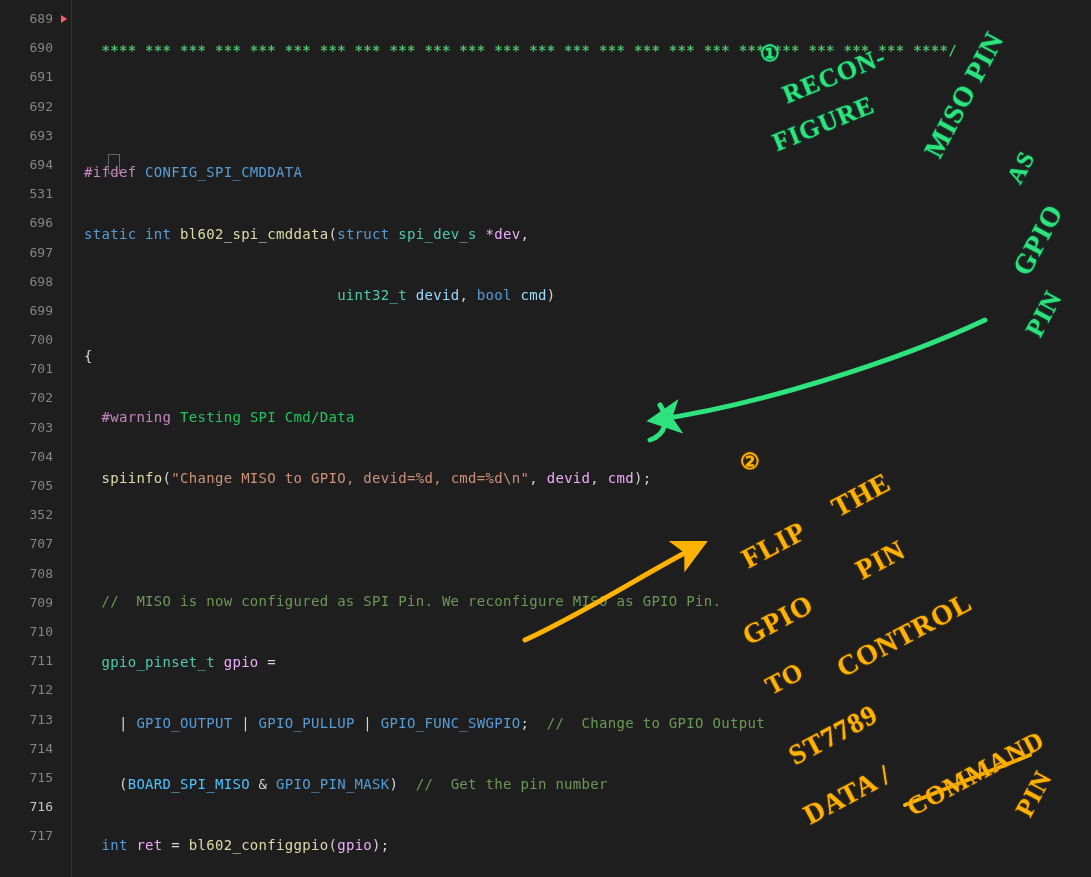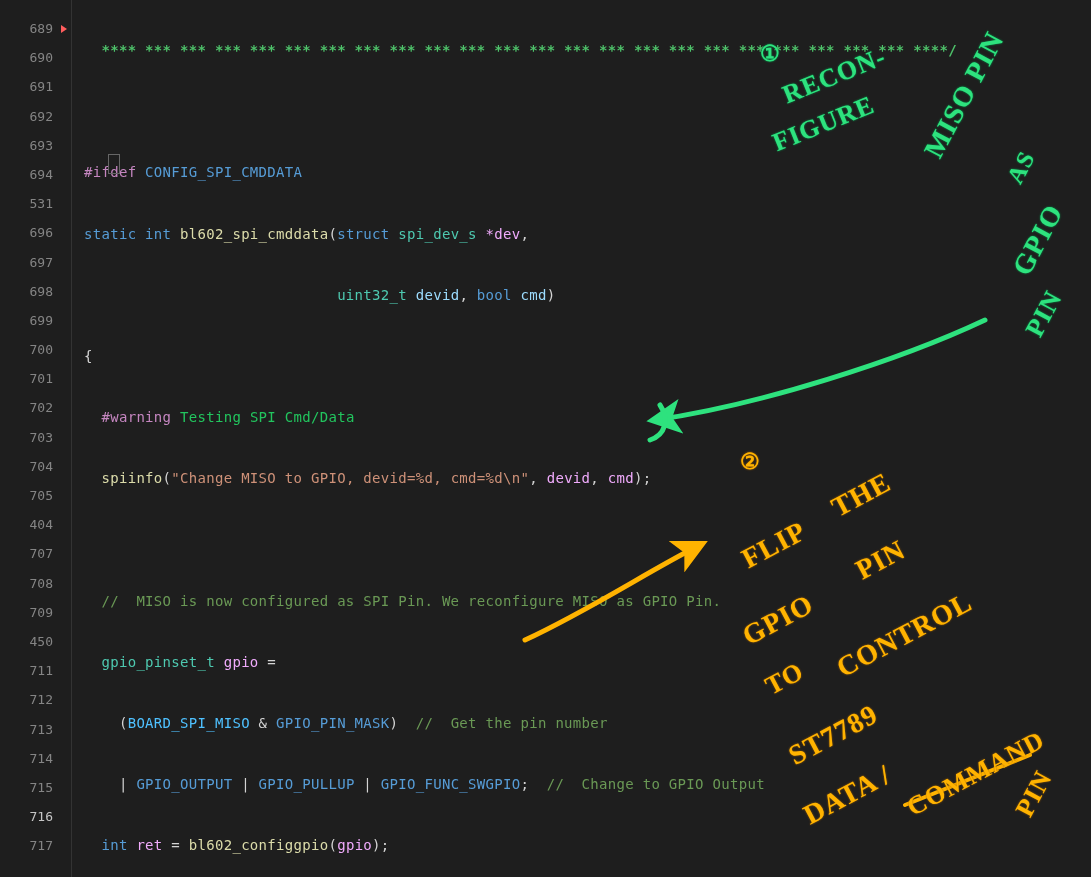--- a/index.html
+++ b/index.html
@@ -14,21 +14,21 @@
     position: relative;
   }
   .editor {
     display: flex;
     height: 100%;
   }
   .gutter {
     background: #1e1e1e;
     width: 72px;
     flex-shrink: 0;
-    padding-top: 14px;
+    padding-top: 4px;
     border-right: 1px solid #333;
   }
   .lineno {
     color: #858585;
     text-align: right;
     padding-right: 18px;
     height: 29.2px;
     line-height: 29.2px;
     font-size: 13px;
     position: relative;
@@ -113,47 +113,47 @@
       <div class="lineno">696</div>
       <div class="lineno">697</div>
       <div class="lineno">698</div>
       <div class="lineno">699</div>
       <div class="lineno">700</div>
       <div class="lineno">701</div>
       <div class="lineno">702</div>
       <div class="lineno">703</div>
       <div class="lineno">704</div>
       <div class="lineno">705</div>
-      <div class="lineno">404</div>
+      <div class="lineno">352</div>
       <div class="lineno">707</div>
       <div class="lineno">708</div>
       <div class="lineno">709</div>
-      <div class="lineno">450</div>
+      <div class="lineno">710</div>
       <div class="lineno">711</div>
       <div class="lineno">712</div>
       <div class="lineno">713</div>
       <div class="lineno">714</div>
       <div class="lineno">715</div>
       <div class="lineno current">716</div>
       <div class="lineno">717</div>
     </div>
   <div class="code">
     <div class="line">  <span class="c-star">**** *** *** *** *** *** *** *** *** *** *** *** *** *** *** *** *** *** *** *** *** *** *** ****/</span></div>
     <div class="line"></div>
     <div class="line"><span class="c-pre">#ifdef</span> <span class="c-preid">CONFIG_SPI_CMDDATA</span></div>
     <div class="line"><span class="c-kw">static</span> <span class="c-kw">int</span> <span class="c-func">bl602_spi_cmddata</span>(<span class="c-kw">struct</span> <span class="c-type">spi_dev_s</span> <span class="c-var">*dev</span>,</div>
     <div class="line">                             <span class="c-type">uint32_t</span> <span class="c-param">devid</span>, <span class="c-kw">bool</span> <span class="c-param">cmd</span>)</div>
     <div class="line">{</div>
     <div class="line">  <span class="c-warn">#warning</span> <span class="c-warnmsg">Testing SPI Cmd/Data</span></div>
     <div class="line">  <span class="c-func">spiinfo</span>(<span class="c-str">"Change MISO to GPIO, devid=%d, cmd=%d\n"</span>, <span class="c-var">devid</span>, <span class="c-var">cmd</span>);</div>
     <div class="line"></div>
     <div class="line">  <span class="c-comment">//  MISO is now configured as SPI Pin. We reconfigure MISO as GPIO Pin.</span></div>
     <div class="line">  <span class="c-type">gpio_pinset_t</span> <span class="c-var">gpio</span> =</div>
+    <div class="line">    | <span class="c-macro">GPIO_OUTPUT</span> | <span class="c-macro">GPIO_PULLUP</span> | <span class="c-macro">GPIO_FUNC_SWGPIO</span>;  <span class="c-comment">//  Change to GPIO Output</span></div>
     <div class="line">    (<span class="c-const">BOARD_SPI_MISO</span> &amp; <span class="c-macro">GPIO_PIN_MASK</span>)  <span class="c-comment">//  Get the pin number</span></div>
-    <div class="line">    | <span class="c-macro">GPIO_OUTPUT</span> | <span class="c-macro">GPIO_PULLUP</span> | <span class="c-macro">GPIO_FUNC_SWGPIO</span>;  <span class="c-comment">//  Change to GPIO Output</span></div>
     <div class="line">  <span class="c-kw">int</span> <span class="c-var">ret</span> = <span class="c-func">bl602_configgpio</span>(<span class="c-var">gpio</span>);</div>
     
     
     
     
     
     
     
     
     

